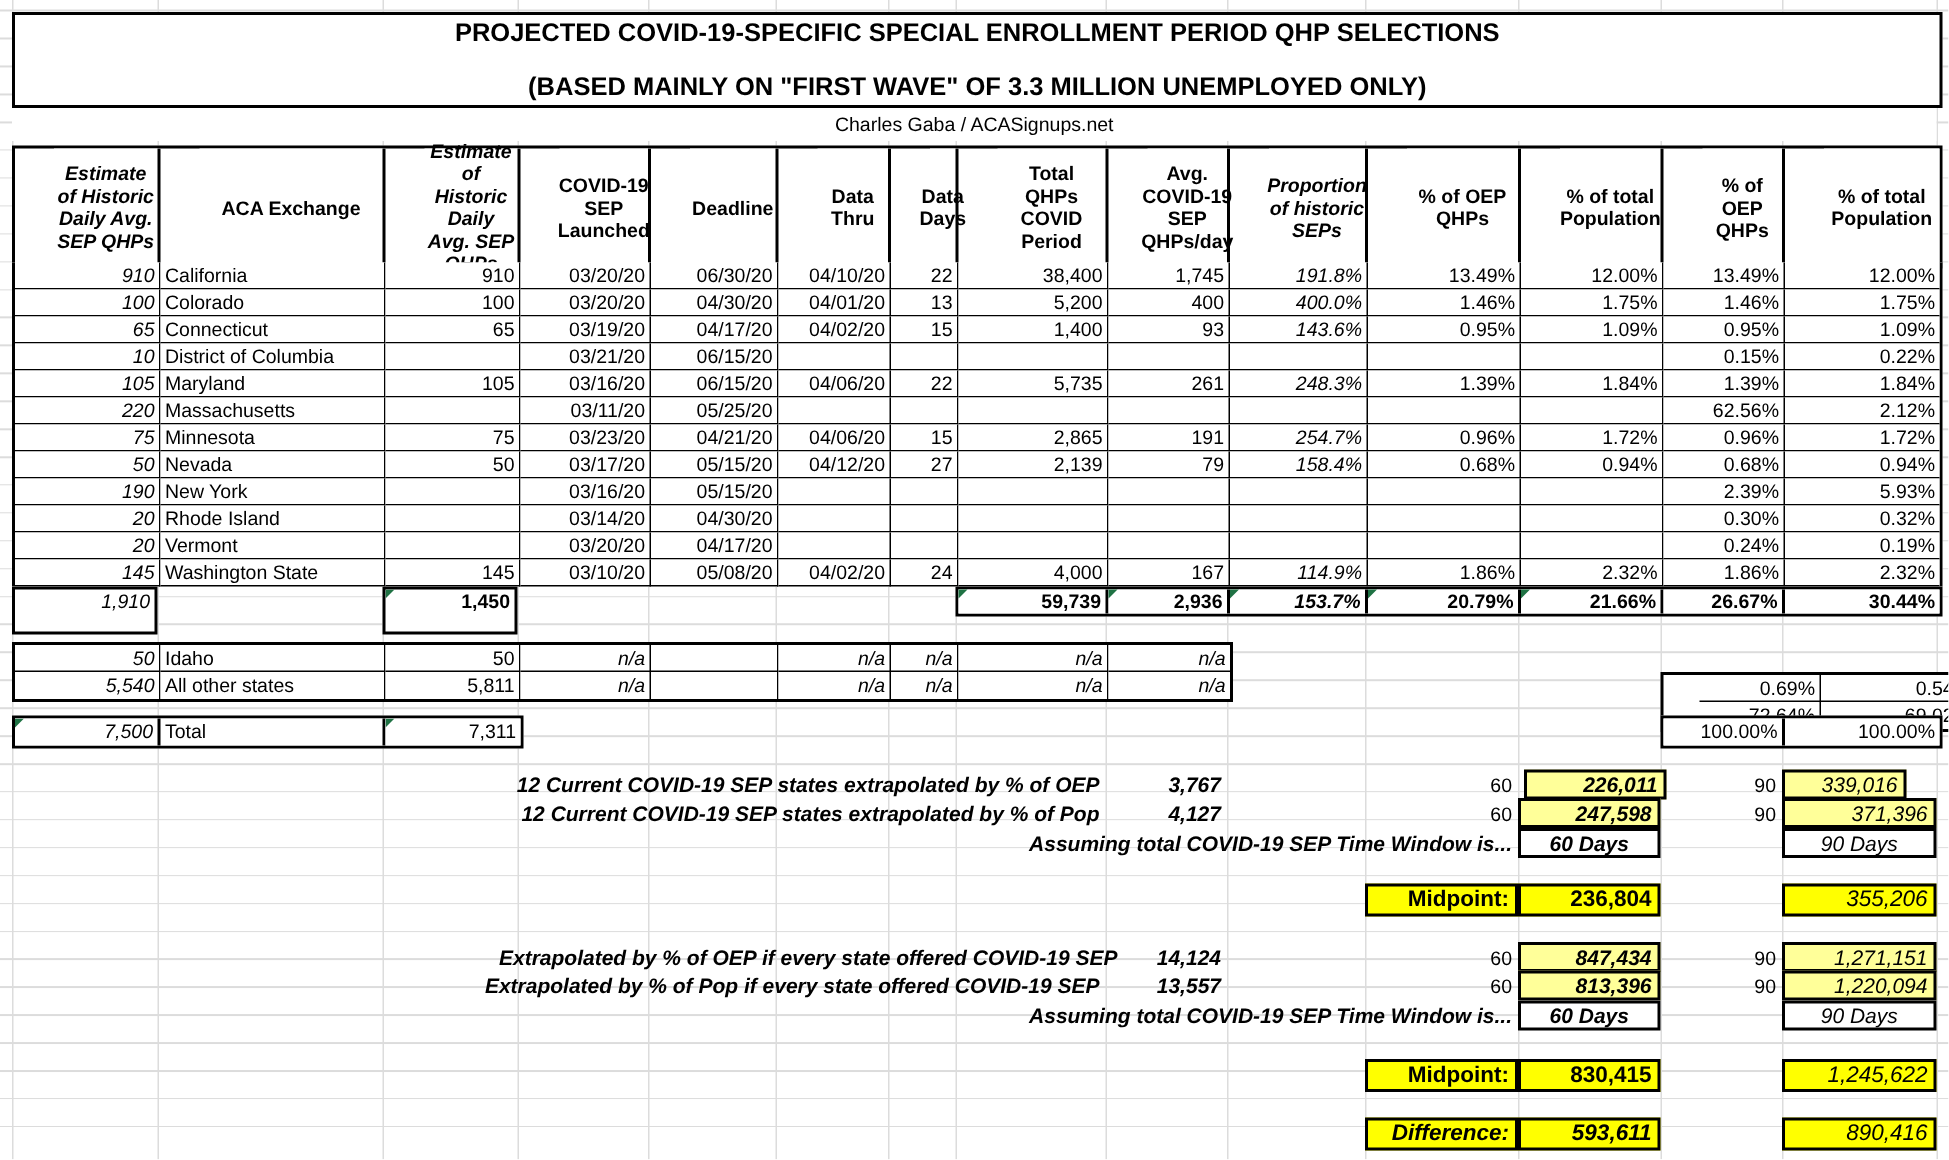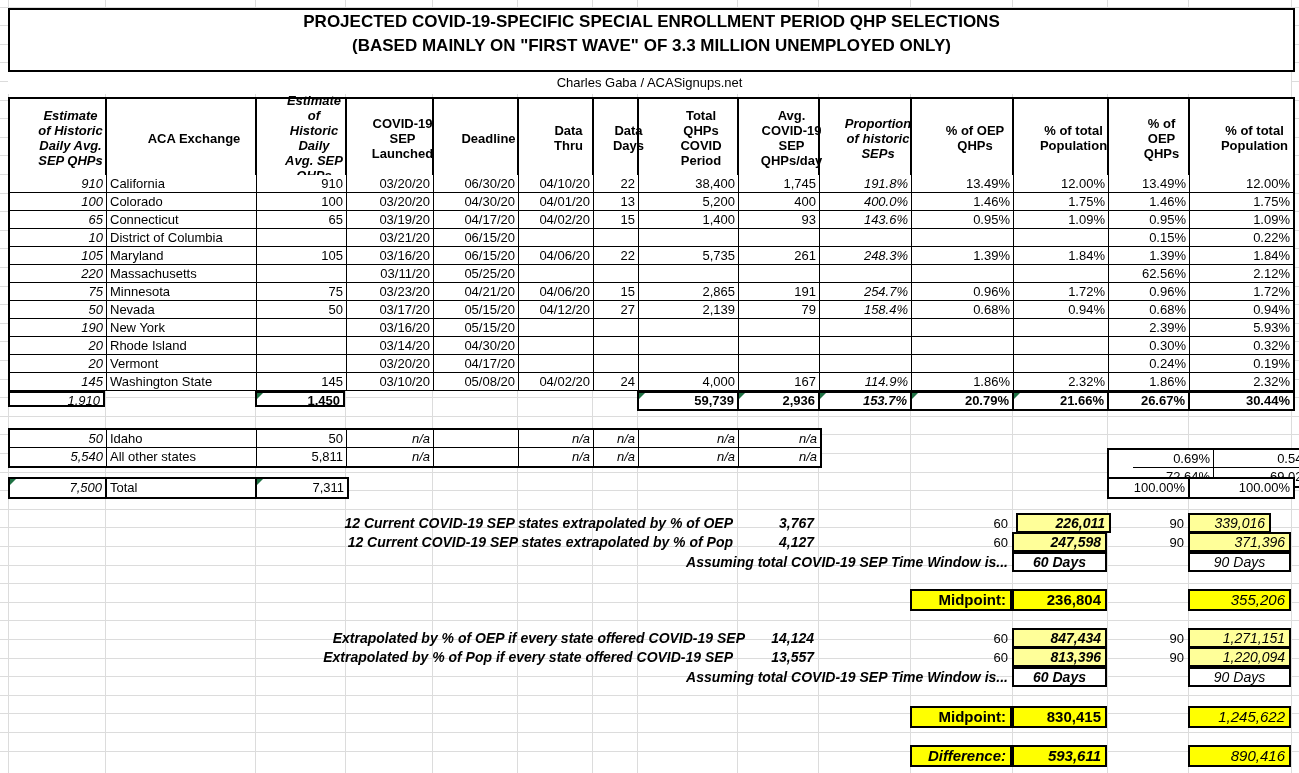--- a/index.html
+++ b/index.html
@@ -2,21 +2,21 @@
 <html><head>
 <meta charset="utf-8">
 <style>
   html,body{margin:0;padding:0;background:#fff;}
   .page{position:relative;width:1299px;height:773px;overflow:hidden;
     font-family:"Liberation Sans","DejaVu Sans",sans-serif;color:#000;background:#fff;
     background-image:repeating-linear-gradient(to bottom,#fff 0,#fff 17.6px,#dcdcdc 17.6px,#dcdcdc 18.6px);
     background-position:0 -11px;}
   .vline{position:absolute;top:0;bottom:0;width:1px;background:#dcdcdc;}
   .titlebox{position:absolute;left:8px;top:8px;width:1283px;height:60px;border:2px solid #000;background:#fff;
-    display:flex;flex-direction:column;align-items:center;justify-content:flex-start;}
+    display:flex;flex-direction:column;align-items:center;justify-content:space-between;}
   .titlebox div{font-weight:bold;font-size:17px;line-height:24px;text-align:center;}
   .byline{position:absolute;left:8px;top:72px;width:1283px;height:22px;background:#fff;
     font-size:13px;text-align:center;line-height:22px;}
   .cols-main{display:grid;grid-template-columns:97px 150px 90px 87px 85px 75px 45px 100px 81px 92px 102px 95px 81px 103px;}
   .cols-right{display:grid;grid-template-columns:100px 81px 92px 102px 95px 81px 103px;}
   .cols-idaho{display:grid;grid-template-columns:97px 150px 90px 87px 85px 75px 45px 100px 81px;}
   .cols-gt{display:grid;grid-template-columns:97px 150px 90px;}
   .cols-pct{display:grid;grid-template-columns:81px 103px;}
   .thead{position:absolute;left:8px;top:97px;border:2px solid #000;background:#fff;}
   .hcell{box-sizing:border-box;height:78px;border-right:2px solid #000;background:#fff;
@@ -25,21 +25,21 @@
   .hcell:last-child{border-right:none;}
   .tbody{position:absolute;left:8px;top:175px;border-left:2px solid #000;border-right:2px solid #000;background:#fff;}
   .cell{box-sizing:border-box;height:18px;border-right:1px solid #000;border-bottom:1px solid #000;
     background:#fff;font-size:13px;line-height:17px;padding:0 3px;white-space:nowrap;overflow:hidden;}
   .grid-row .cell:last-child{border-right:none;}
   .num{text-align:right;}
   .it{font-style:italic;}
   .b{font-weight:bold;}
   .box{position:absolute;box-sizing:border-box;border:2px solid #000;background:#fff;
     font-size:13px;white-space:nowrap;overflow:hidden;}
-  .totrow{height:16px;line-height:16px;padding:0 3px;}
+  .totrow{height:32px;line-height:16px;padding:0 3px;}
   .tot-group{position:absolute;left:637px;top:391px;box-sizing:border-box;border:2px solid #000;background:#fff;}
   .gcell{position:relative;box-sizing:border-box;height:16px;border-right:2px solid #000;background:#fff;
     font-size:13px;line-height:15px;padding:0 3px;text-align:right;font-weight:bold;}
   .gcell:last-child{border-right:none;}
   .tri::before{content:"";position:absolute;top:0;left:0;border-top:6px solid #1f7244;border-right:6px solid transparent;}
   .rel{position:relative;}
   .blockgrp{position:absolute;box-sizing:border-box;border:2px solid #000;background:#fff;}
   .blockgrp .grid-row:last-child .cell{border-bottom:none;}
   .lbl{position:absolute;font-size:14px;font-weight:bold;font-style:italic;text-align:right;
     line-height:19px;white-space:nowrap;}

